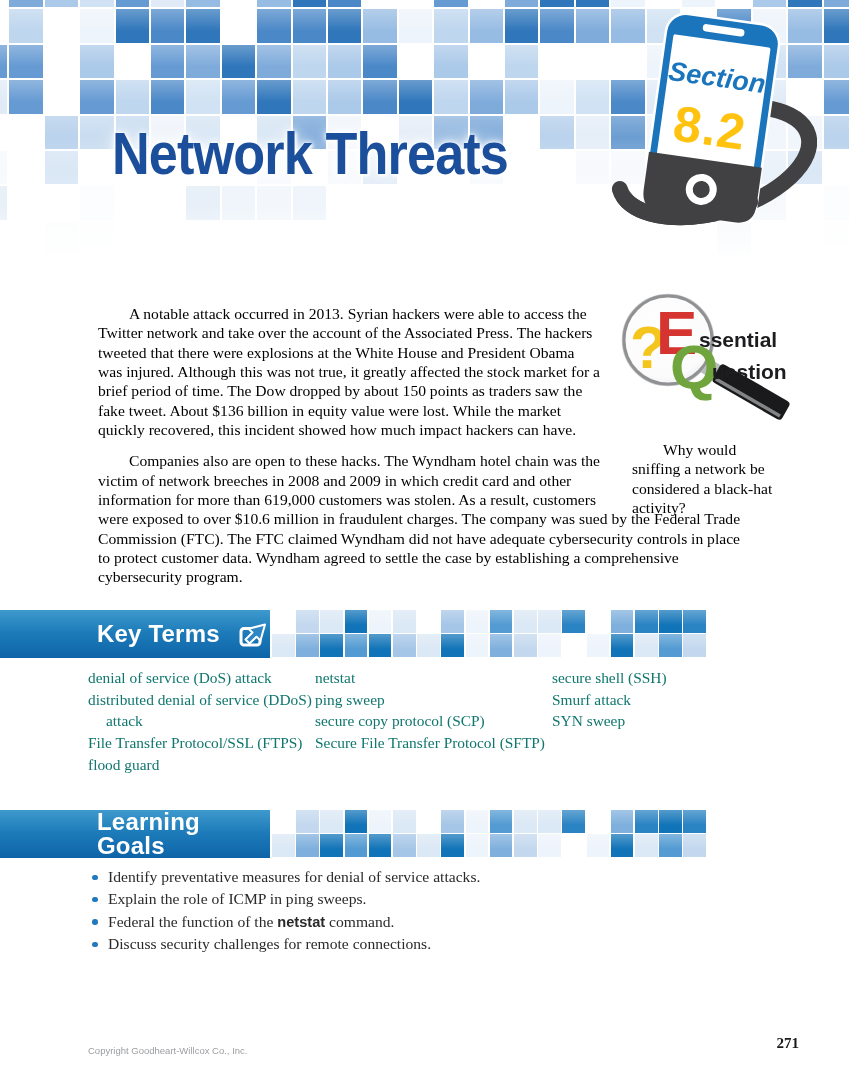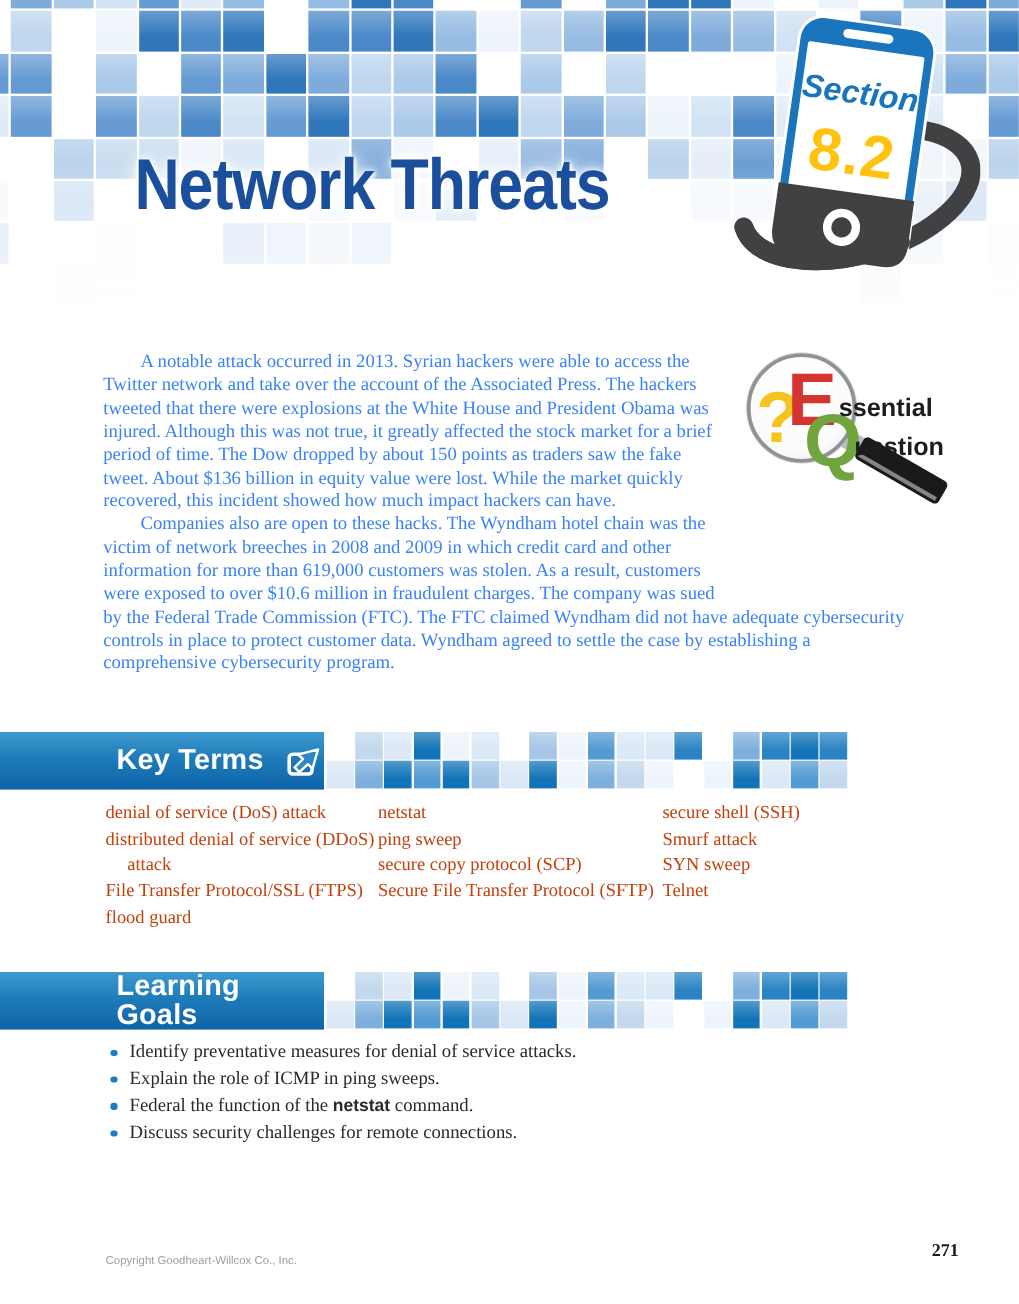--- a/index.html
+++ b/index.html
@@ -16,37 +16,37 @@
   .page-title{
     position:absolute;left:112px;top:124px;margin:0;white-space:nowrap;
     font:bold 60px/1 "Liberation Sans",sans-serif;color:#1b4f9c;letter-spacing:-1px;
     transform:scaleX(.87);transform-origin:0 50%;
     text-shadow:0 0 5px rgba(255,255,255,.95),0 0 10px rgba(255,255,255,.9),0 0 18px rgba(255,255,255,.85),2px 2px 3px rgba(255,255,255,.9);
   }
   
   .phone{position:absolute;left:602px;top:10px;width:215px;height:225px}
   
   .content{position:absolute;left:86px;top:292px;width:678px}
-  .content p{margin:0;text-indent:31px;font:15.6px/19.35px "Liberation Serif",serif;color:#3b82f6}
+  .content p{margin:12px;text-indent:31px;font:15.6px/19.35px "Liberation Serif",serif;color:#000000}
   .eq-float{float:right;width:150px;height:208px;margin:0 0 4px 12px;position:relative}
   .eq-inner{position:absolute;left:6px;top:-2px;width:192px}
   .eq-question{margin:4px 0 0 2px;font:14px/19.3px "Liberation Sans",sans-serif;color:#3d3d3f;width:156px}
   .eq-question .l1{display:block}
   
   .section-banner{position:absolute;left:0;width:849px;height:48px}
   .banner-bar{position:absolute;left:0;top:0;width:270px;height:48px;box-sizing:border-box;
     background:linear-gradient(180deg,#3e9acd 0%,#1e7cba 45%,#0d64a8 100%);
     display:flex;align-items:center;gap:9px;padding-left:87px}
   .banner-bar h2{margin:10px;font:bold 24px/1 "Liberation Sans",sans-serif;color:#fff;letter-spacing:.2px}
   .banner-mosaic{position:absolute;left:272px;top:0;width:445px;height:49px}
   
   .terms{position:absolute;left:88px;top:667px;width:640px;display:flex}
   .terms .col{box-sizing:border-box}
   .terms .c1{width:227px}.terms .c2{width:237px}.terms .c3{flex:1}
-  .term{font:15.4px/21.7px "Liberation Serif",serif;color:#c2410c;padding-left:18px;text-indent:-18px}
+  .term{font:15.4px/21.7px "Liberation Serif",serif;color:#0f766e;padding-left:18px;text-indent:-18px}
   
   .goals{position:absolute;left:88px;top:866px;width:620px;margin:0;padding:0;list-style:none}
   .goal{position:relative;padding-left:20px;font:15.6px/22.4px "Liberation Serif",serif;color:#2a2a2c}
   .goal::before{content:"";position:absolute;left:4px;top:8.5px;width:5.5px;height:5.5px;border-radius:50%;background:#2279be}
   .goal b{font-family:"Liberation Sans",sans-serif;font-size:14.6px}
   
   .copyright{position:absolute;left:88px;top:1046px;font:9.5px/1 "Liberation Sans",sans-serif;color:#9b9da0}
   .page-num{position:absolute;right:50px;top:1036px;font:bold 15px/1 "Liberation Serif",serif;color:#1a1a1a}
 </style>
 </head>
@@ -218,20 +218,21 @@
 
         <circle cx="48" cy="50" r="45.5" fill="none" stroke="#c8cacc" stroke-width="1.5"></circle>
         <circle cx="48" cy="50" r="44" fill="url(#glass)" stroke="#8f9193" stroke-width="3"></circle>
 
         <text x="10" y="78" font-family="Liberation Sans, sans-serif" font-weight="bold" font-size="60" fill="#f4c51d">?</text>
         <text x="36" y="64" font-family="Liberation Sans, sans-serif" font-weight="bold" font-size="62" fill="#d63430">E</text>
         <text x="50" y="98" font-family="Liberation Sans, sans-serif" font-weight="bold" font-size="62" fill="#6fa53c">Q</text>
         <text x="79" y="57" font-family="Liberation Sans, sans-serif" font-weight="bold" font-size="21" fill="#1d1d1f">ssential</text>
         <text x="92" y="89" font-family="Liberation Sans, sans-serif" font-weight="bold" font-size="21" fill="#1d1d1f">uestion</text>
       </svg>
+      <p class="eq-question"><span class="l1">Why would</span><span>sniffing a network be considered a black-hat activity?</span></p>
     </div>
   </div>
   <p>A notable attack occurred in 2013. Syrian hackers were able to access the Twitter network and take over the account of the Associated Press. The hackers tweeted that there were explosions at the White House and President Obama was injured. Although this was not true, it greatly affected the stock market for a brief period of time. The Dow dropped by about 150 points as traders saw the fake tweet. About $136 billion in equity value were lost. While the market quickly recovered, this incident showed how much impact hackers can have.</p>
   <p>Companies also are open to these hacks. The Wyndham hotel chain was the victim of network breeches in 2008 and 2009 in which credit card and other information for more than 619,000 customers was stolen. As a result, customers were exposed to over $10.6 million in fraudulent charges. The company was sued by the Federal Trade Commission (FTC). The FTC claimed Wyndham did not have adequate cybersecurity controls in place to protect customer data. Wyndham agreed to settle the case by establishing a comprehensive cybersecurity program.</p>
 </div>
 
 <div class="section-banner" style="top:610px">
   <div class="banner-bar">
     <h2>Key Terms</h2>
     <svg width="30" height="28" viewBox="0 0 30 28">
@@ -285,21 +286,20 @@
   <div class="col c2">
     <div class="term">netstat</div>
     <div class="term">ping sweep</div>
     <div class="term">secure copy protocol (SCP)</div>
     <div class="term">Secure File Transfer Protocol (SFTP)</div>
   </div>
   <div class="col c3">
     <div class="term">secure shell (SSH)</div>
     <div class="term">Smurf attack</div>
     <div class="term">SYN sweep</div>
-    <div class="term">Telnet</div>
   </div>
 </div>
 
 <div class="section-banner" style="top:810px">
   <div class="banner-bar">
     <h2>Learning Goals</h2>
   </div>
   <div class="banner-mosaic">
       <div class="sq" style="left: 24.2px; top: 0px; width: 22.7px; height: 22.7px; background-color: rgb(195, 216, 238); opacity: 1;"></div>
       <div class="sq" style="left: 48.4px; top: 0px; width: 22.7px; height: 22.7px; background-color: rgb(219, 232, 245); opacity: 1;"></div>

